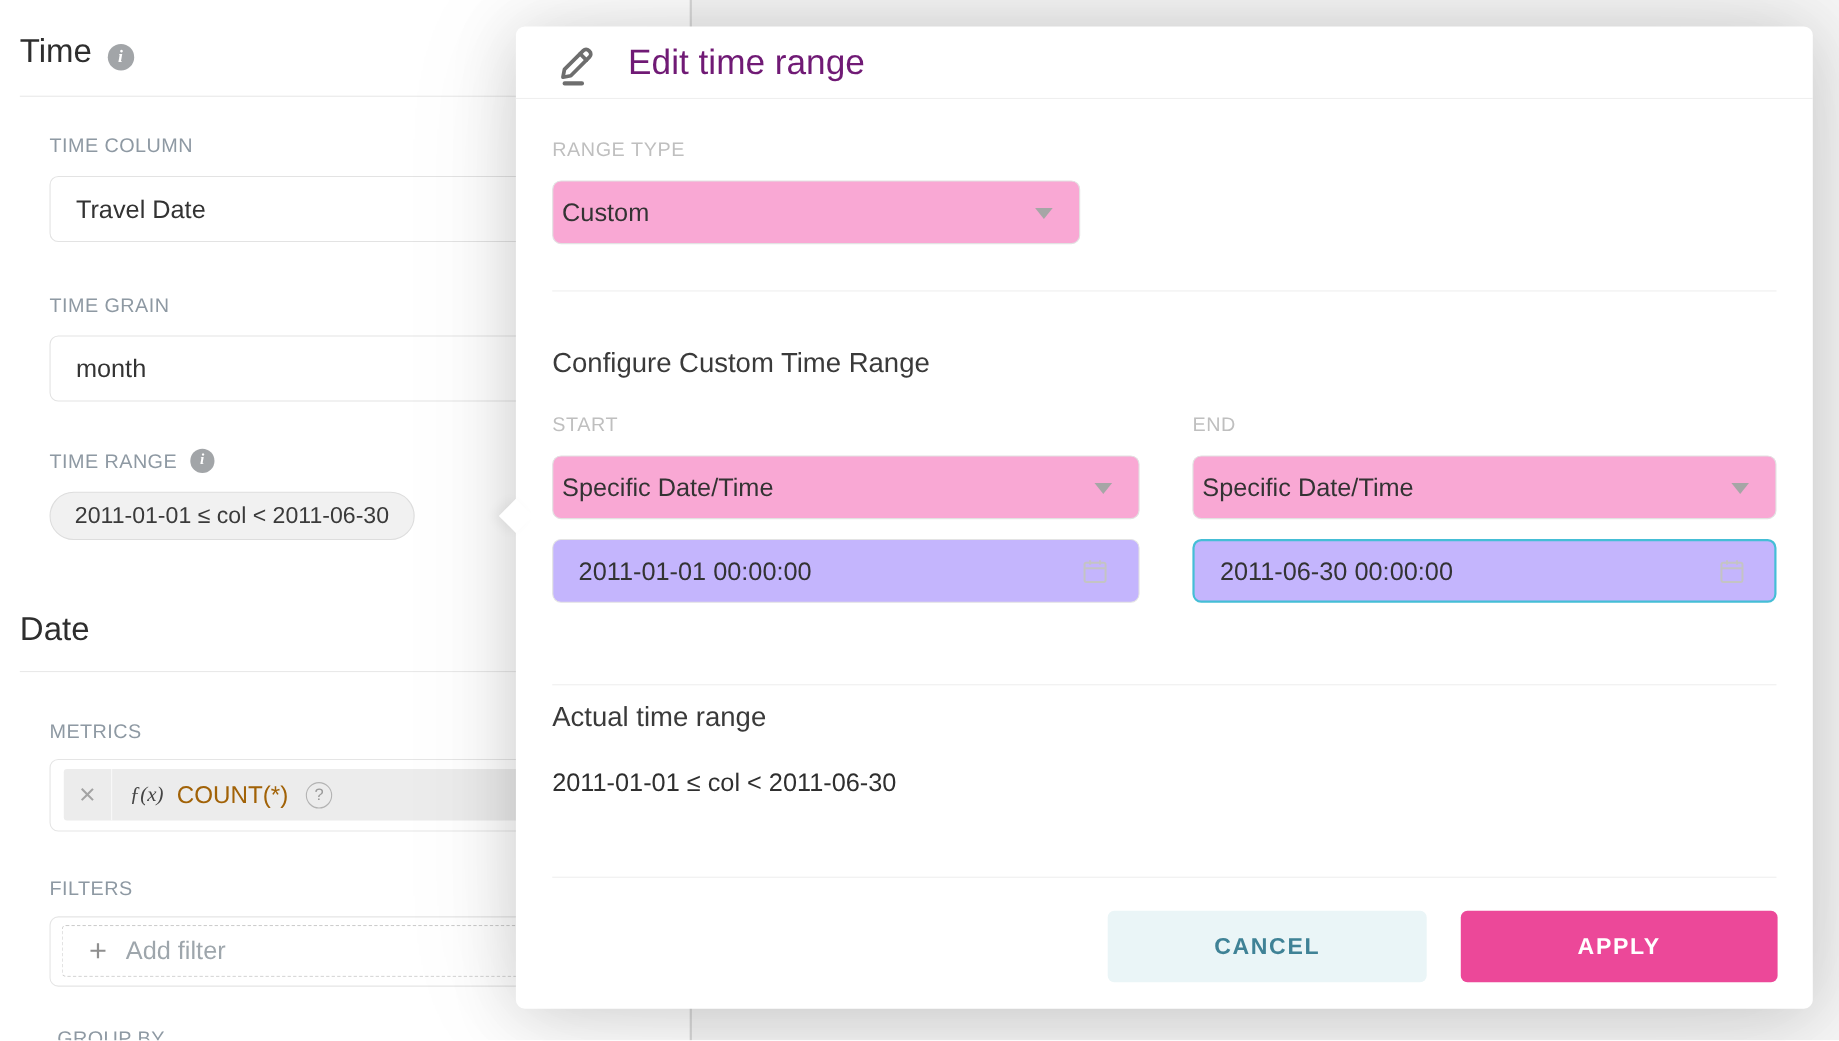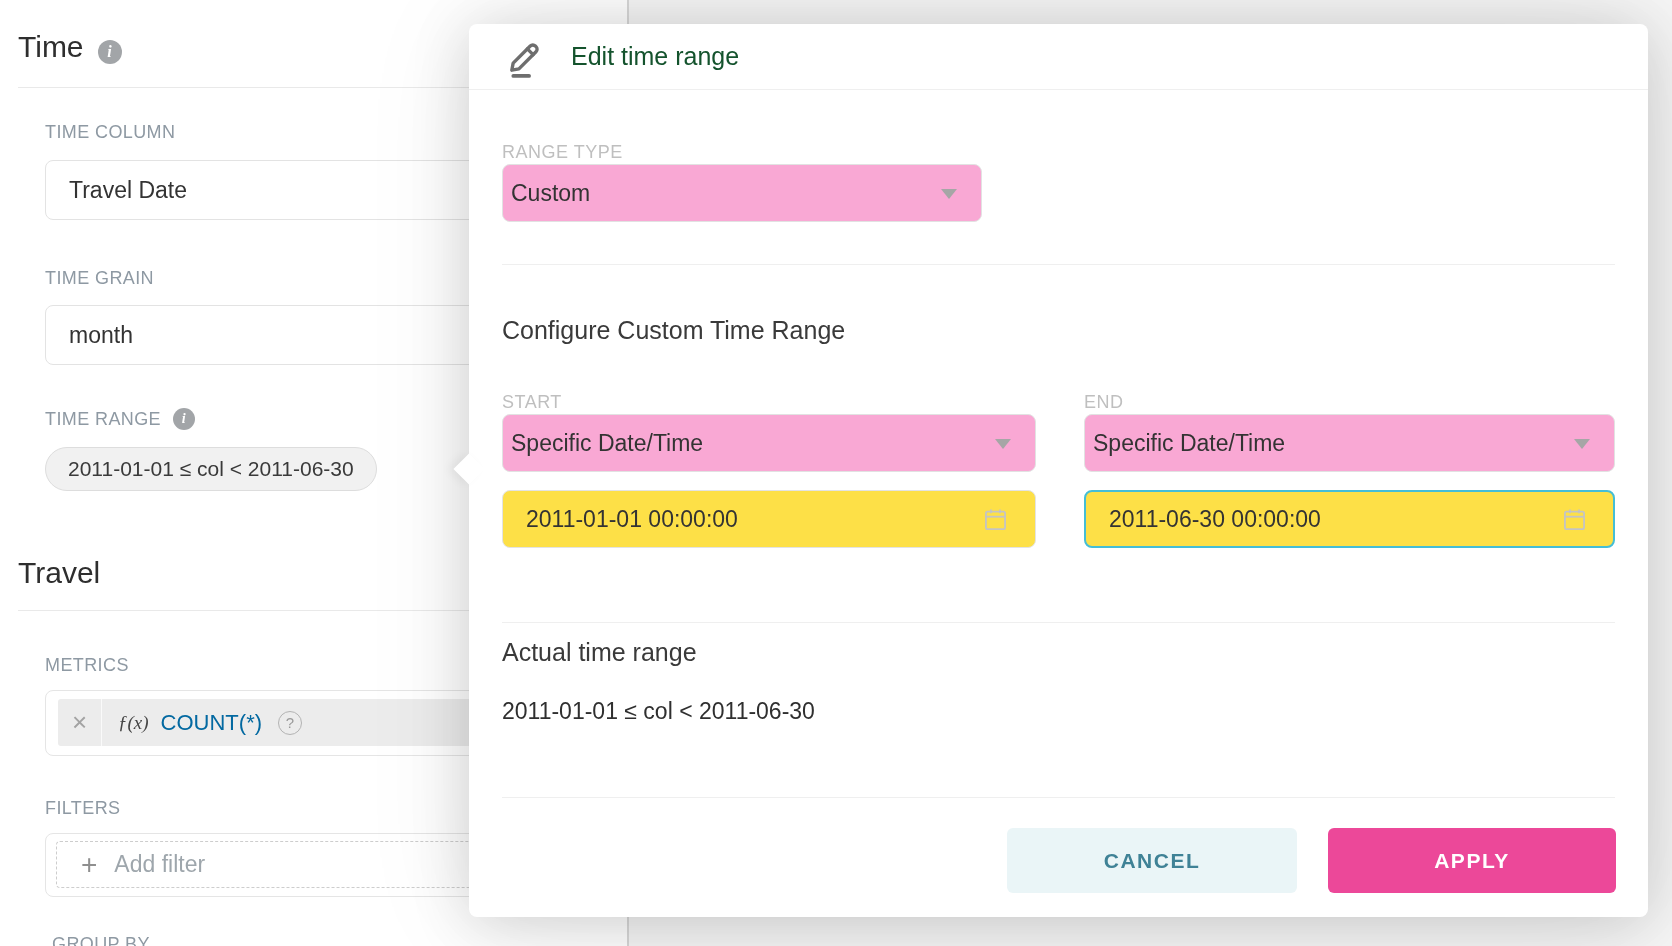--- a/index.html
+++ b/index.html
@@ -29,49 +29,49 @@
     border:1px solid #DDDDDD; display:inline-flex; align-items:center; padding:0 22px;
     font-size:21px; color:#3A3A3A; }
   .metrics-box { position:absolute; left:45px; top:690px; width:537px; height:66px;
     border:1.5px solid #E5E5E5; border-radius:8px; padding:8px 0 0 12px; overflow:hidden; }
   .metric-chip { height:47px; width:560px; background:#ECECEC; border-radius:3px;
     display:flex; align-items:center; }
   .chip-close { width:44px; height:100%; display:flex; align-items:center; justify-content:center;
     border-right:1px solid #FAFAFA; color:#A3A3A3; font-size:26px; cursor:pointer; }
   .chip-fx { margin-left:16px; font-family:"Liberation Serif", serif; font-style:italic;
     font-size:19px; color:#454545; }
-  .chip-name { margin-left:12px; font-size:22px; color:#0369a1; }
+  .chip-name { margin-left:12px; font-size:22px; color:#a16207; }
   .chip-help { margin-left:16px; width:24px; height:24px; border:1.5px solid #B3B3B3; border-radius:50%;
     color:#9A9A9A; font-size:15px; display:flex; align-items:center; justify-content:center; }
   .filters-box { position:absolute; left:45px; top:833px; width:537px; height:64px;
     border:1.5px solid #E5E5E5; border-radius:8px; padding:7px 0 0 10px; overflow:hidden; }
   .add-filter { height:47px; width:560px; border:1.5px dashed #CDCDCD; border-radius:4px;
     display:flex; align-items:center; padding-left:24px; gap:17px; cursor:pointer; }
   .plus-glyph { font-size:28px; color:#8F8F8F; line-height:1; }
   .add-filter-text { font-size:23px; color:#9EA6AC; }
 
   
   .modal { position:absolute; left:469px; top:24px; width:1179px; height:893px; background:#fff;
     border-radius:8px; box-shadow:0 6px 60px rgba(0,0,0,0.16), 0 0 120px rgba(0,0,0,0.07); z-index:10; }
   .modal-arrow { position:absolute; left:-11px; top:434px; width:22px; height:22px; background:#fff;
     transform:rotate(45deg); box-shadow:-4px 4px 10px rgba(0,0,0,0.05); }
   .modal-header { position:absolute; left:0; top:0; width:100%; height:66px;
     border-bottom:1px solid #EFEFEF; display:flex; align-items:center; padding-left:34px; gap:24px; }
-  .modal-title { font-size:25px; color:#14532d; }
-  .m-label { position:absolute; font-size:18px; color:#BFBFBF; letter-spacing:0.5px;margin-top:16px; }
+  .modal-title { font-size:32px; color:#701a75; }
+  .m-label { position:absolute; font-size:18px; color:#BFBFBF; letter-spacing:0.5px; }
   .m-heading { position:absolute; font-size:25px; color:#3A3A3A; }
   .select-box { position:absolute; height:58px; background:#f9a8d4; border:1.5px solid #E2E2E2;
     border-radius:8px; display:flex; align-items:center; padding-left:8px; font-size:23px;
     color:#333; cursor:pointer; }
   .caret { position:absolute; right:24px; top:50%; margin-top:-4px; width:0; height:0;
     border-left:8px solid transparent; border-right:8px solid transparent;
     border-top:10px solid #A6A6A6; }
   .date-input { position:absolute; height:58px; border:1.5px solid #E3E3E3; border-radius:8px;
     font-family:"Liberation Sans", sans-serif; font-size:23px; color:#333; padding:0 60px 0 23px;
-    outline:none; background:#fde047; }
+    outline:none; background:#c4b5fd; }
   .date-input.focused { border:2px solid #45BED6; }
   .cal-icon { position:absolute; top:16px; pointer-events:none; }
   .divider-m { position:absolute; left:33px; width:1113px; height:1px; background:#EFEFEF; }
   .actual-value { position:absolute; left:33px; font-size:23px; color:#2F2F2F; }
   .btn { position:absolute; top:804px; height:65px; border:none; border-radius:6px;
     font-family:"Liberation Sans", sans-serif; font-size:21px; font-weight:700;
     letter-spacing:1.5px; cursor:pointer; display:flex; align-items:center; justify-content:center; }
   .btn-cancel { left:538px; width:290px; background:#EAF5F7; color:#3F8296; }
   .btn-apply { left:859px; width:288px; background:#ec4899; color:#FFFFFF; }
 </style>
@@ -101,21 +101,21 @@
 
   <div class="ctl-label" style="top:408px;">
     <span>TIME RANGE</span>
     <span class="info-icon">i</span>
   </div>
   <div class="pill" style="top:447px;">
     <span>2011-01-01 ≤ col &lt; 2011-06-30</span>
   </div>
 
   <div class="section-heading" style="top:556px;">
-    <span>Travel</span>
+    <span>Date</span>
   </div>
   <div class="divider-l" style="top:610px;"></div>
 
   <div class="ctl-label" style="top:655px;">METRICS</div>
   <div class="metrics-box">
     <div class="metric-chip">
       <span class="chip-close">×</span>
       <span class="chip-fx">ƒ(x)</span>
       <span class="chip-name">COUNT(*)</span>
       <span class="chip-help">?</span>

